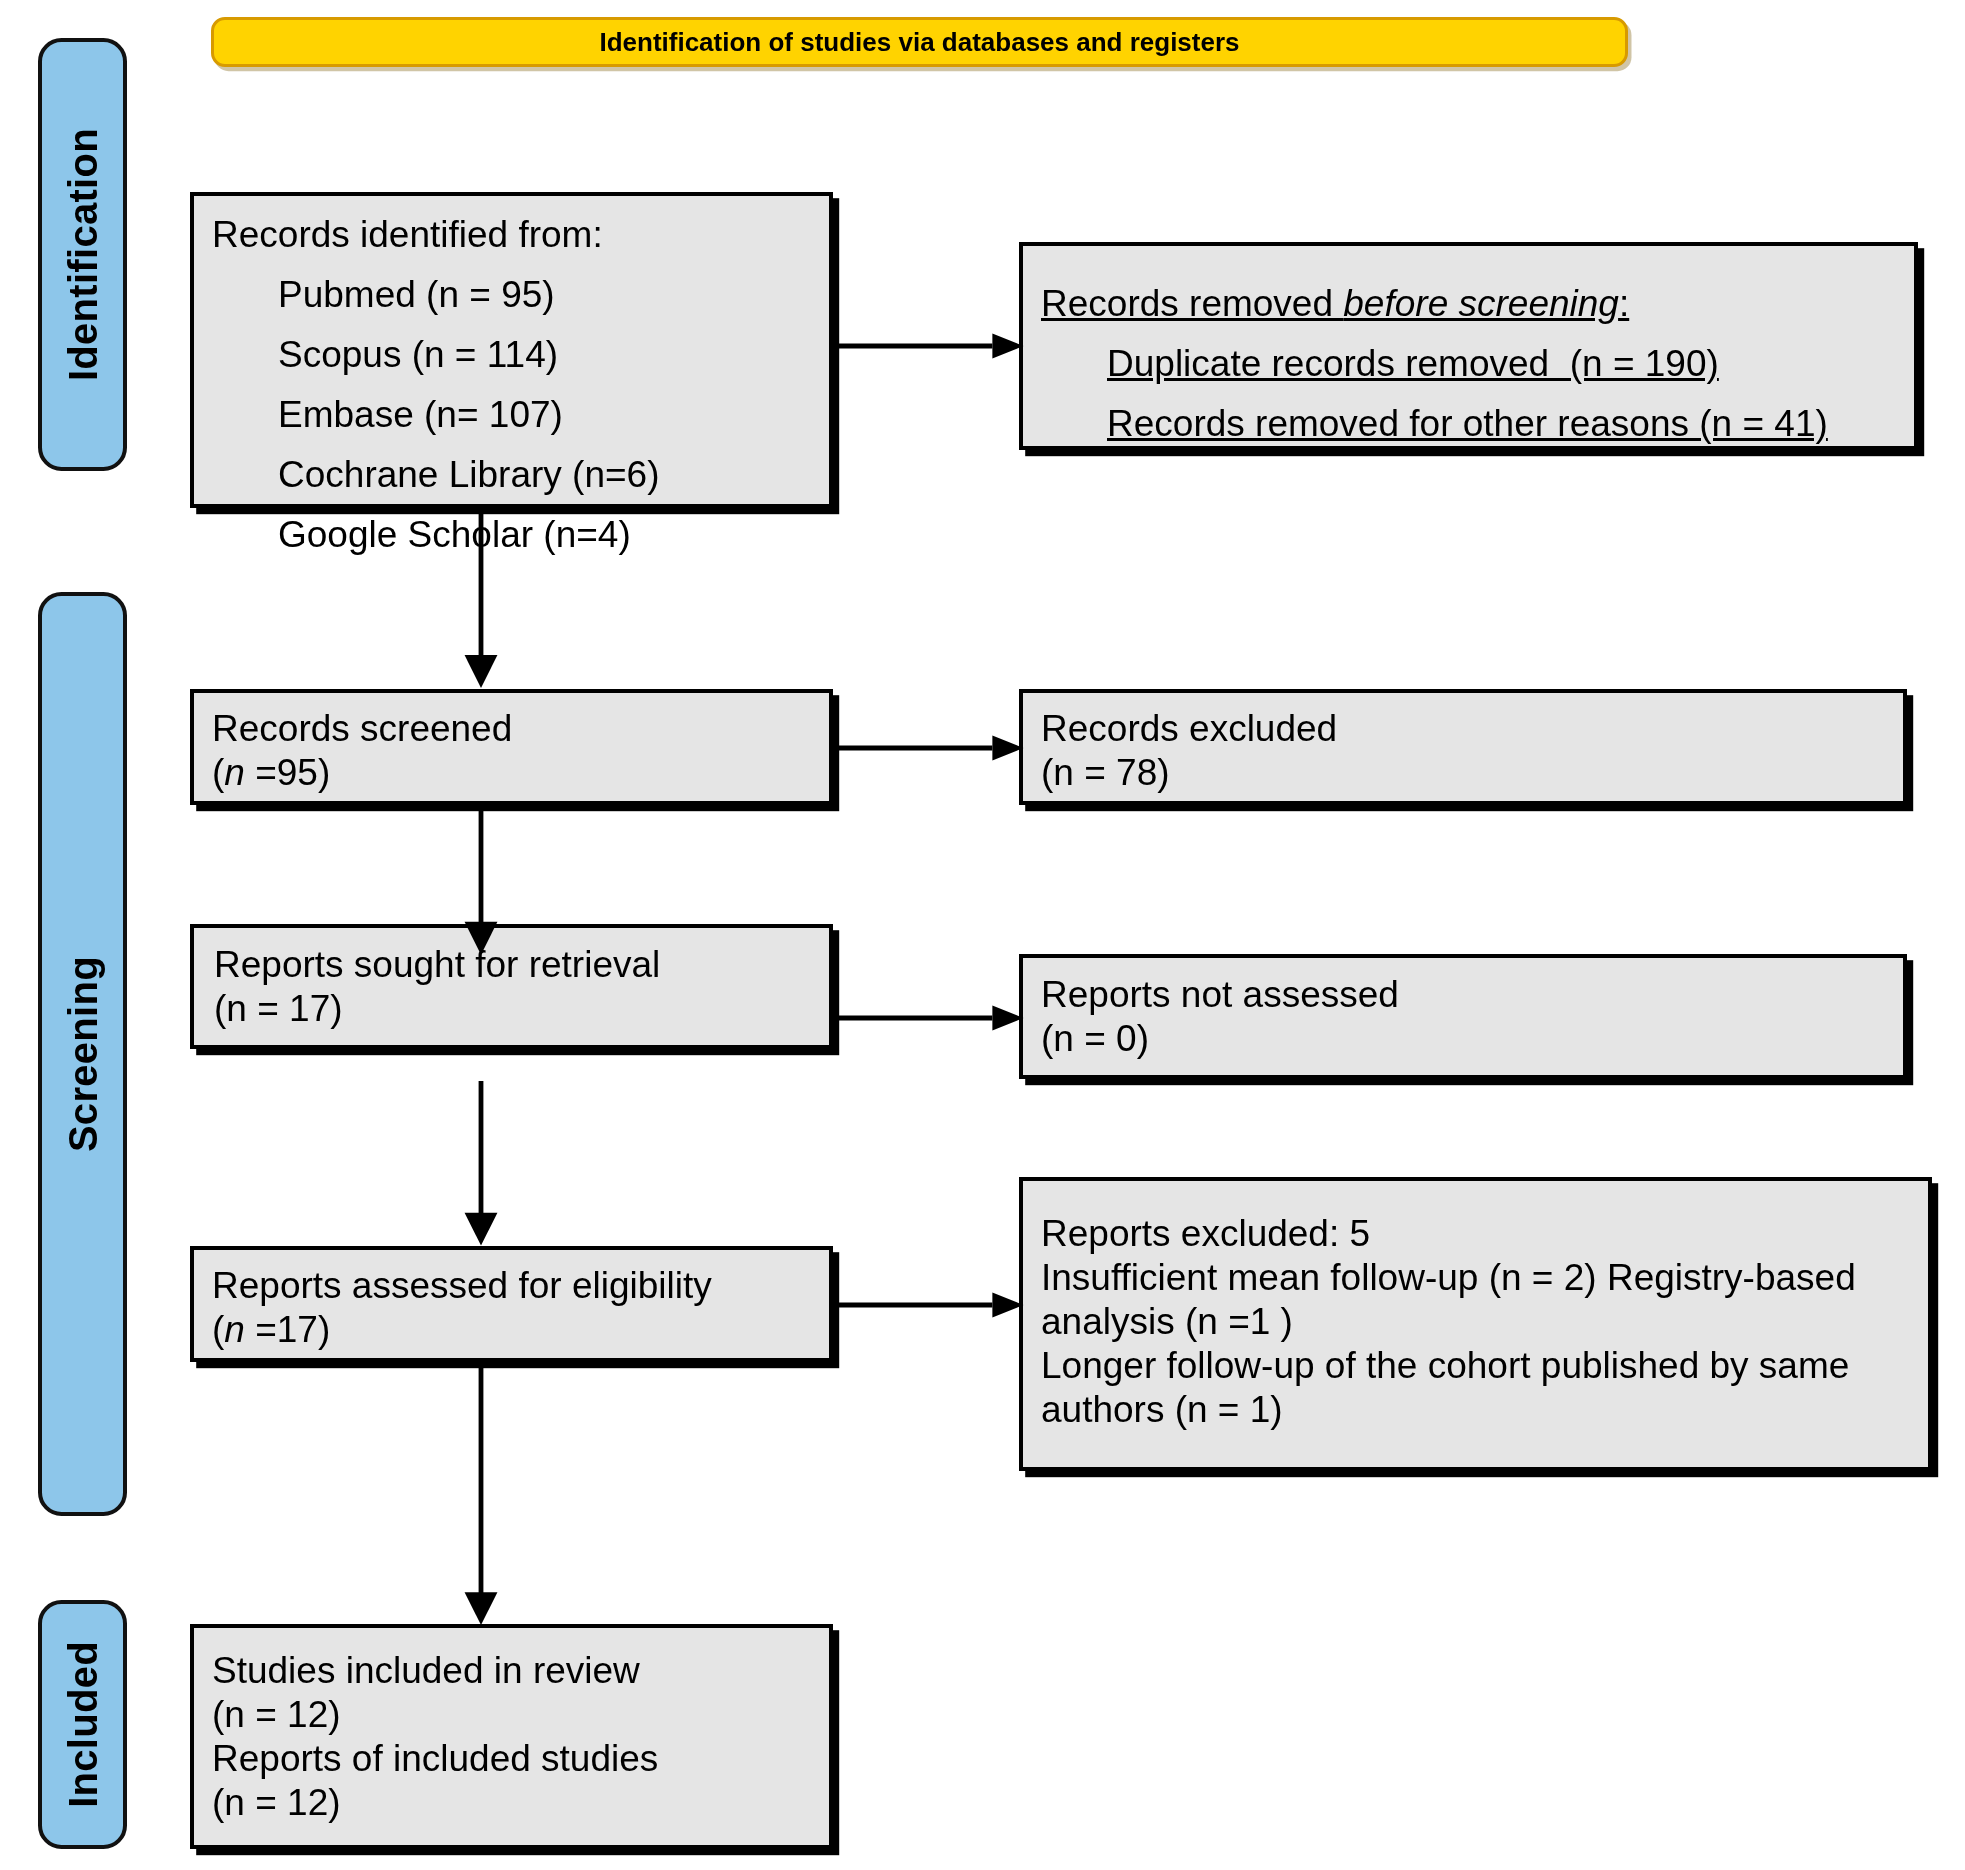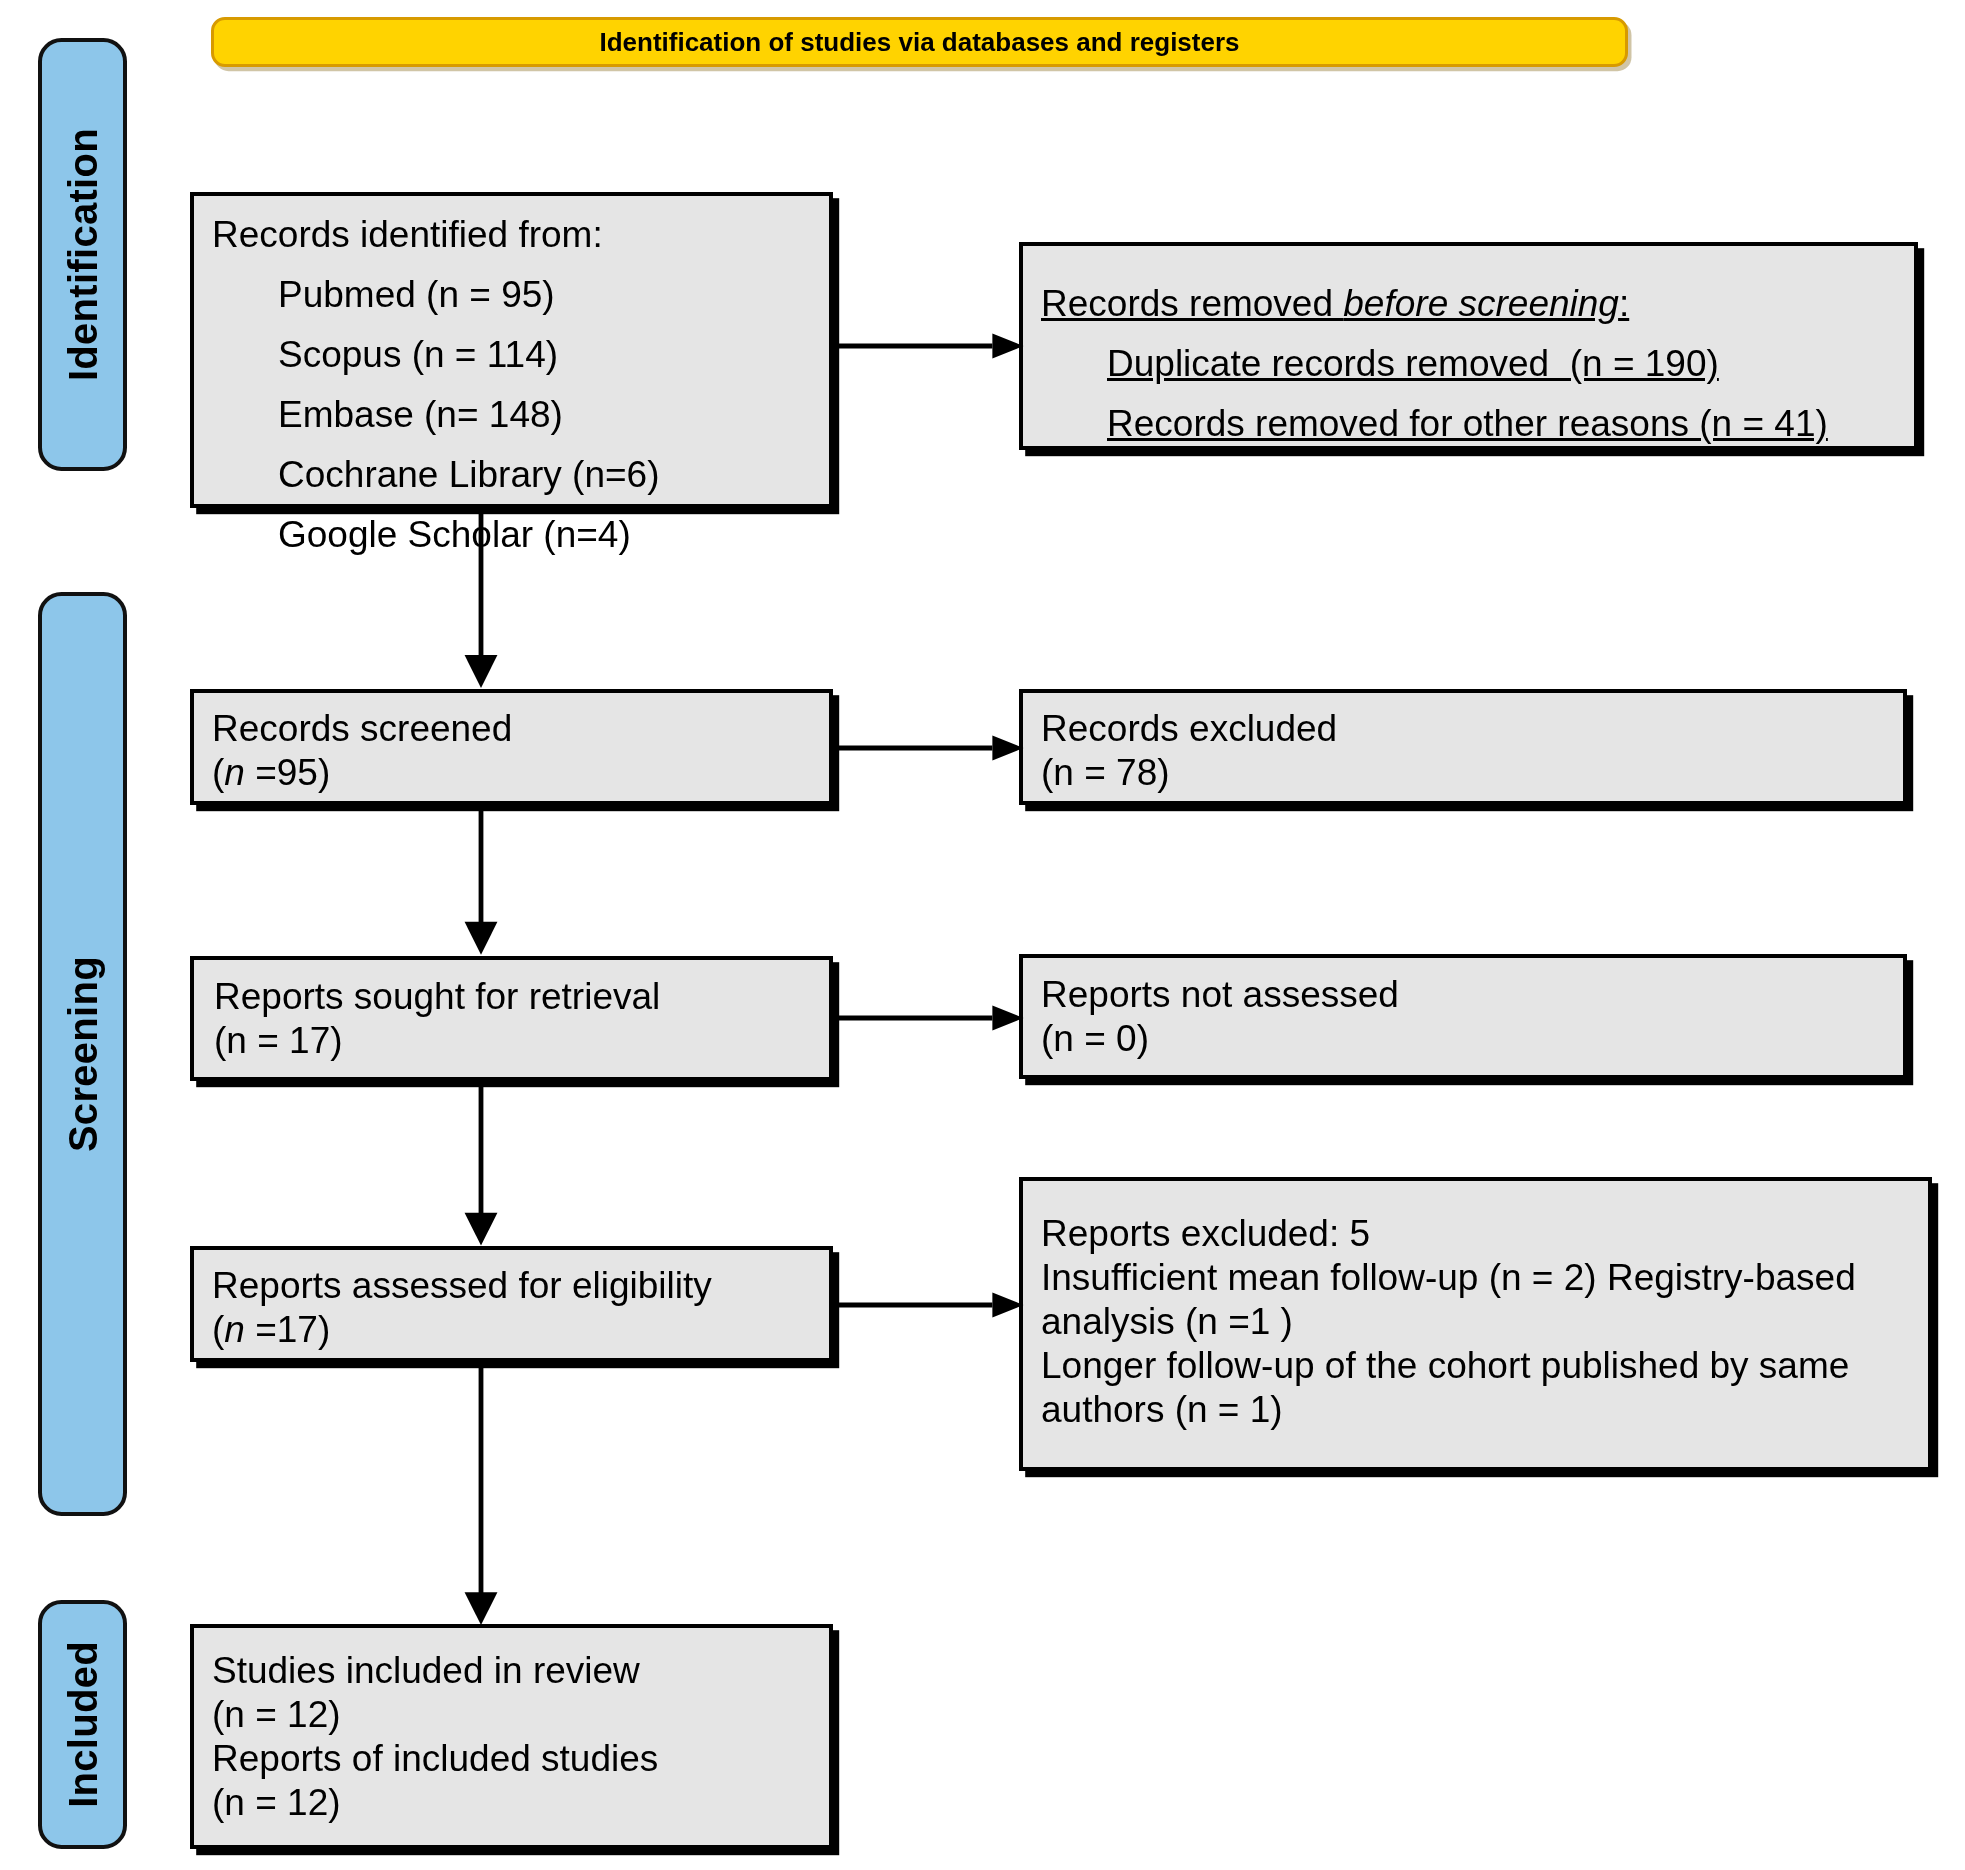--- a/index.html
+++ b/index.html
@@ -111,42 +111,42 @@
   </div>
 
   <div class="stage-band" style="left:38px; top:1600px; width:89px; height:249px;">
     <span class="stage-text">Included</span>
   </div>
 
   <div class="flow-box" style="left:190px; top:192px; width:643px; height:316px;">
     <div class="line">Records identified from:</div>
     <div class="line indent">Pubmed (n = 95)</div>
     <div class="line indent">Scopus (n = 114)</div>
-    <div class="line indent">Embase (n= 148)</div>
+    <div class="line indent">Embase (n= 107)</div>
     <div class="line indent">Cochrane Library (n=6)</div>
     <div class="line indent">Google Scholar (n=4)</div>
   </div>
 
   <div class="flow-box" style="left:1019px; top:242px; width:899px; height:208px; padding-top:36px;text-decoration:underline;">
     <div class="line"><span>Records removed </span><span class="ital">before screening</span><span>:</span></div>
     <div class="line indent">Duplicate records removed  (n = 190)</div>
     <div class="line indent">Records removed for other reasons (n = 41)</div>
   </div>
 
   <div class="flow-box" style="left:190px; top:689px; width:643px; height:116px; padding-top:14px;">
     <div class="line">Records screened</div>
     <div class="line"><span>(</span><span class="ital">n</span><span> =95)</span></div>
   </div>
 
   <div class="flow-box" style="left:1019px; top:689px; width:888px; height:116px; padding-top:14px;">
     <div class="line">Records excluded</div>
     <div class="line">(n = 78)</div>
   </div>
 
-  <div class="flow-box" style="left:190px; top:956px; width:643px; height:125px; padding-top:15.2px;padding-left:20px;">
+  <div class="flow-box" style="left:190px; top:924px; width:643px; height:125px; padding-top:15.2px;padding-left:20px;">
     <div class="line">Reports sought for retrieval</div>
     <div class="line">(n = 17)</div>
   </div>
 
   <div class="flow-box" style="left:1019px; top:954px; width:888px; height:125px; padding-top:15.2px;">
     <div class="line">Reports not assessed</div>
     <div class="line">(n = 0)</div>
   </div>
 
   <div class="flow-box" style="left:190px; top:1246px; width:643px; height:116px; padding-top:14px;">

